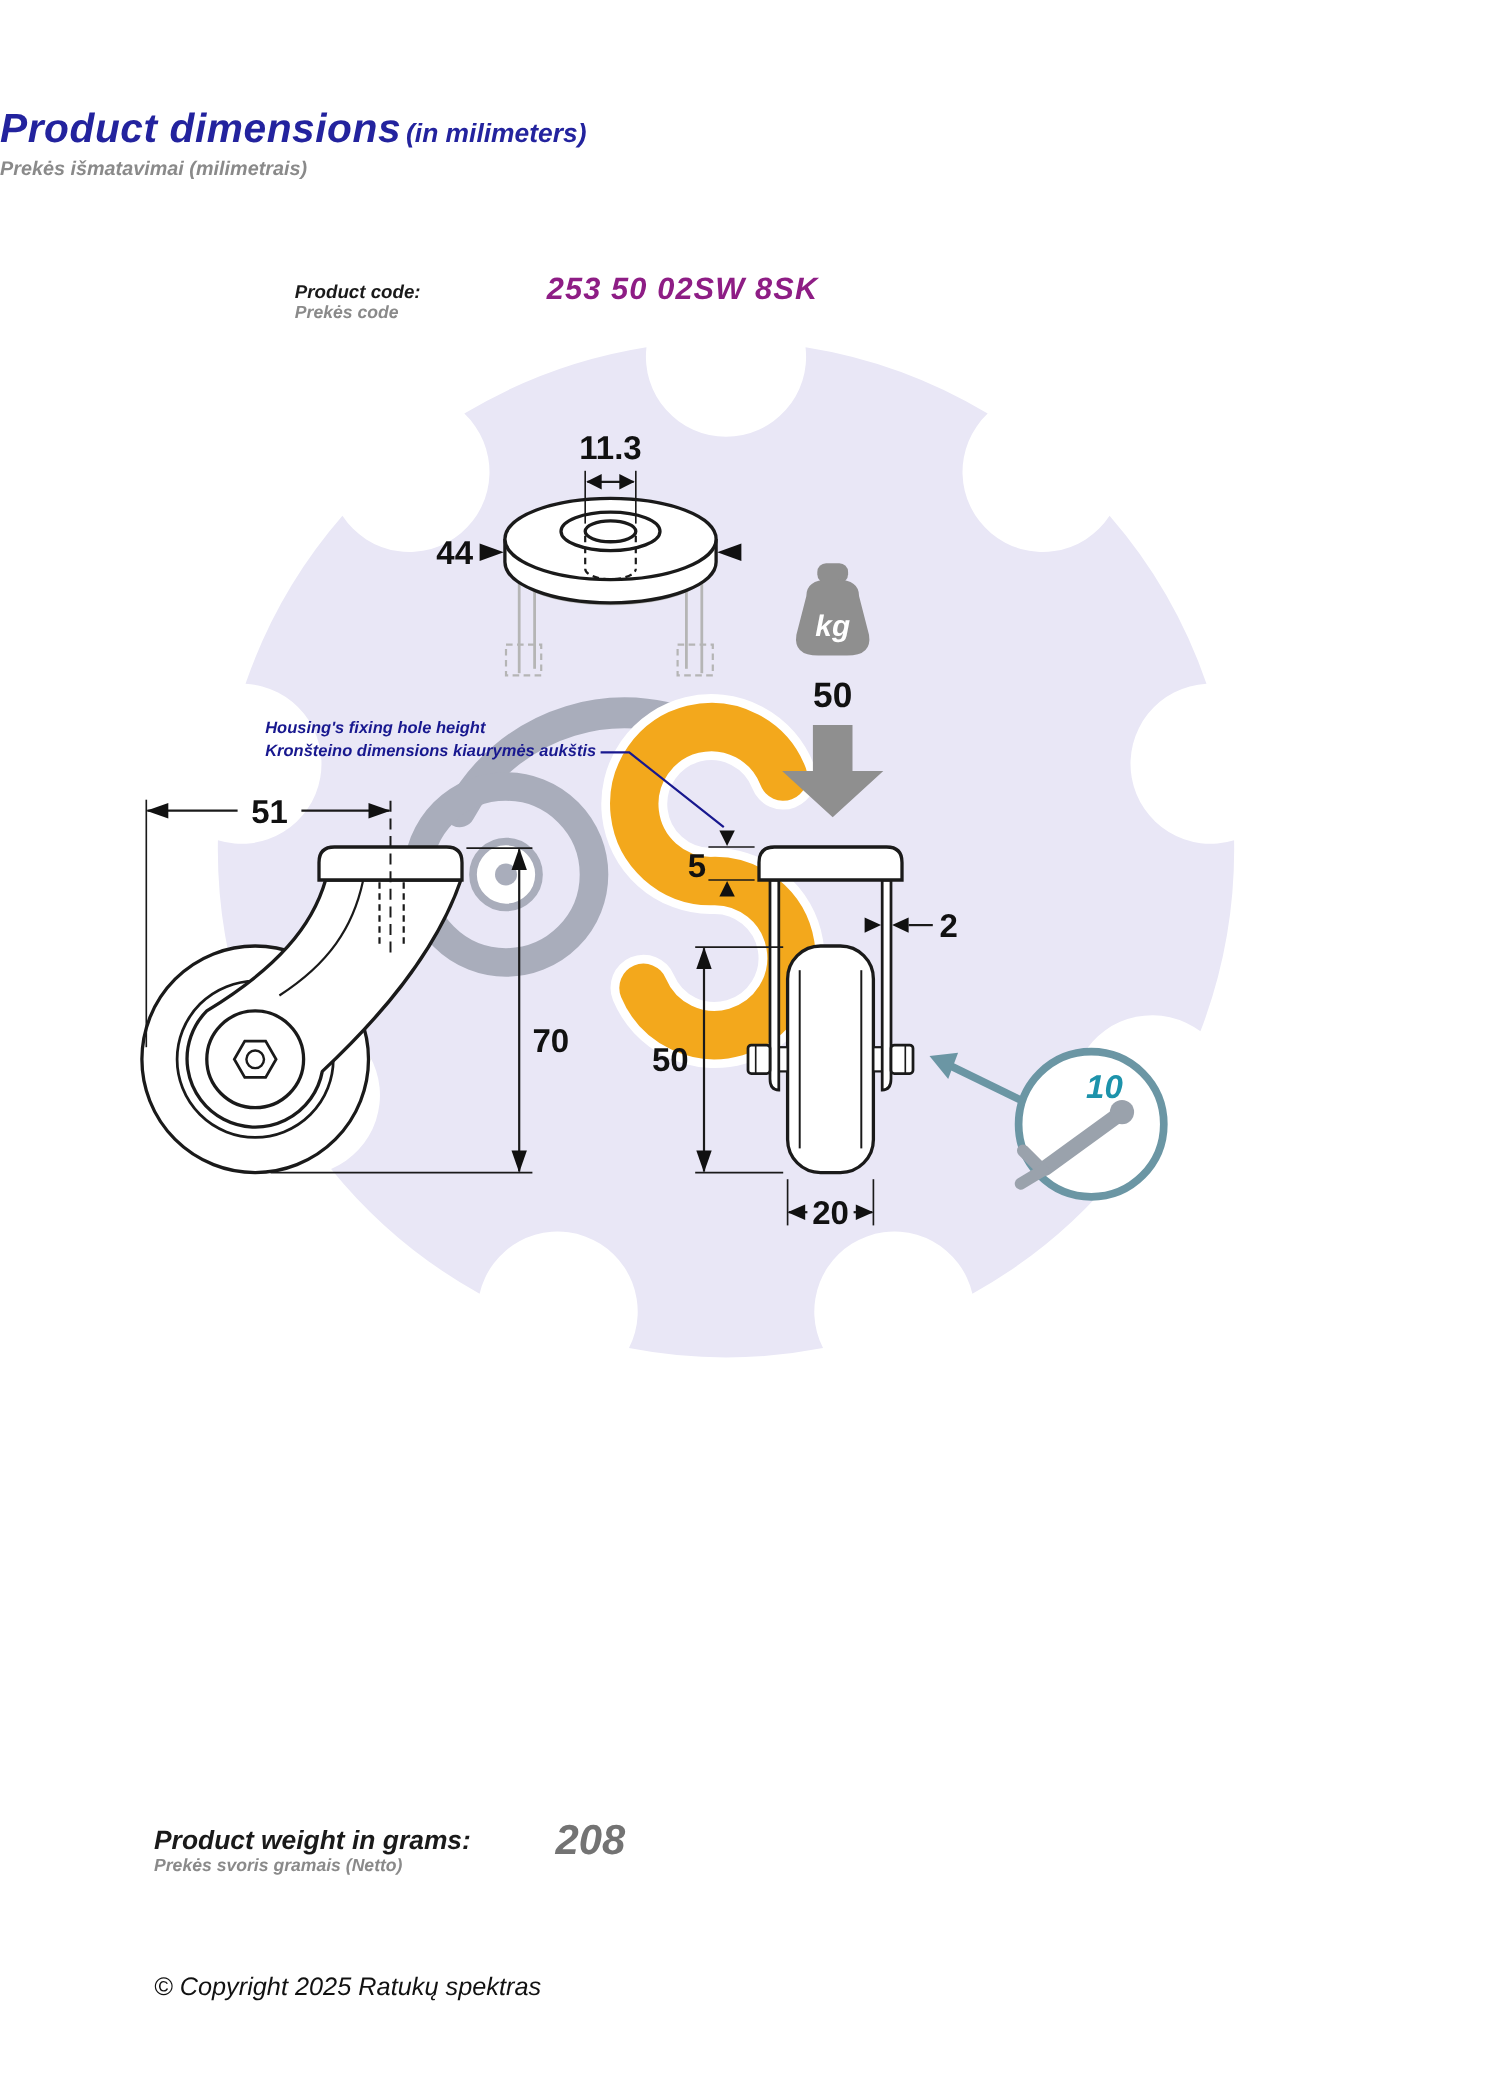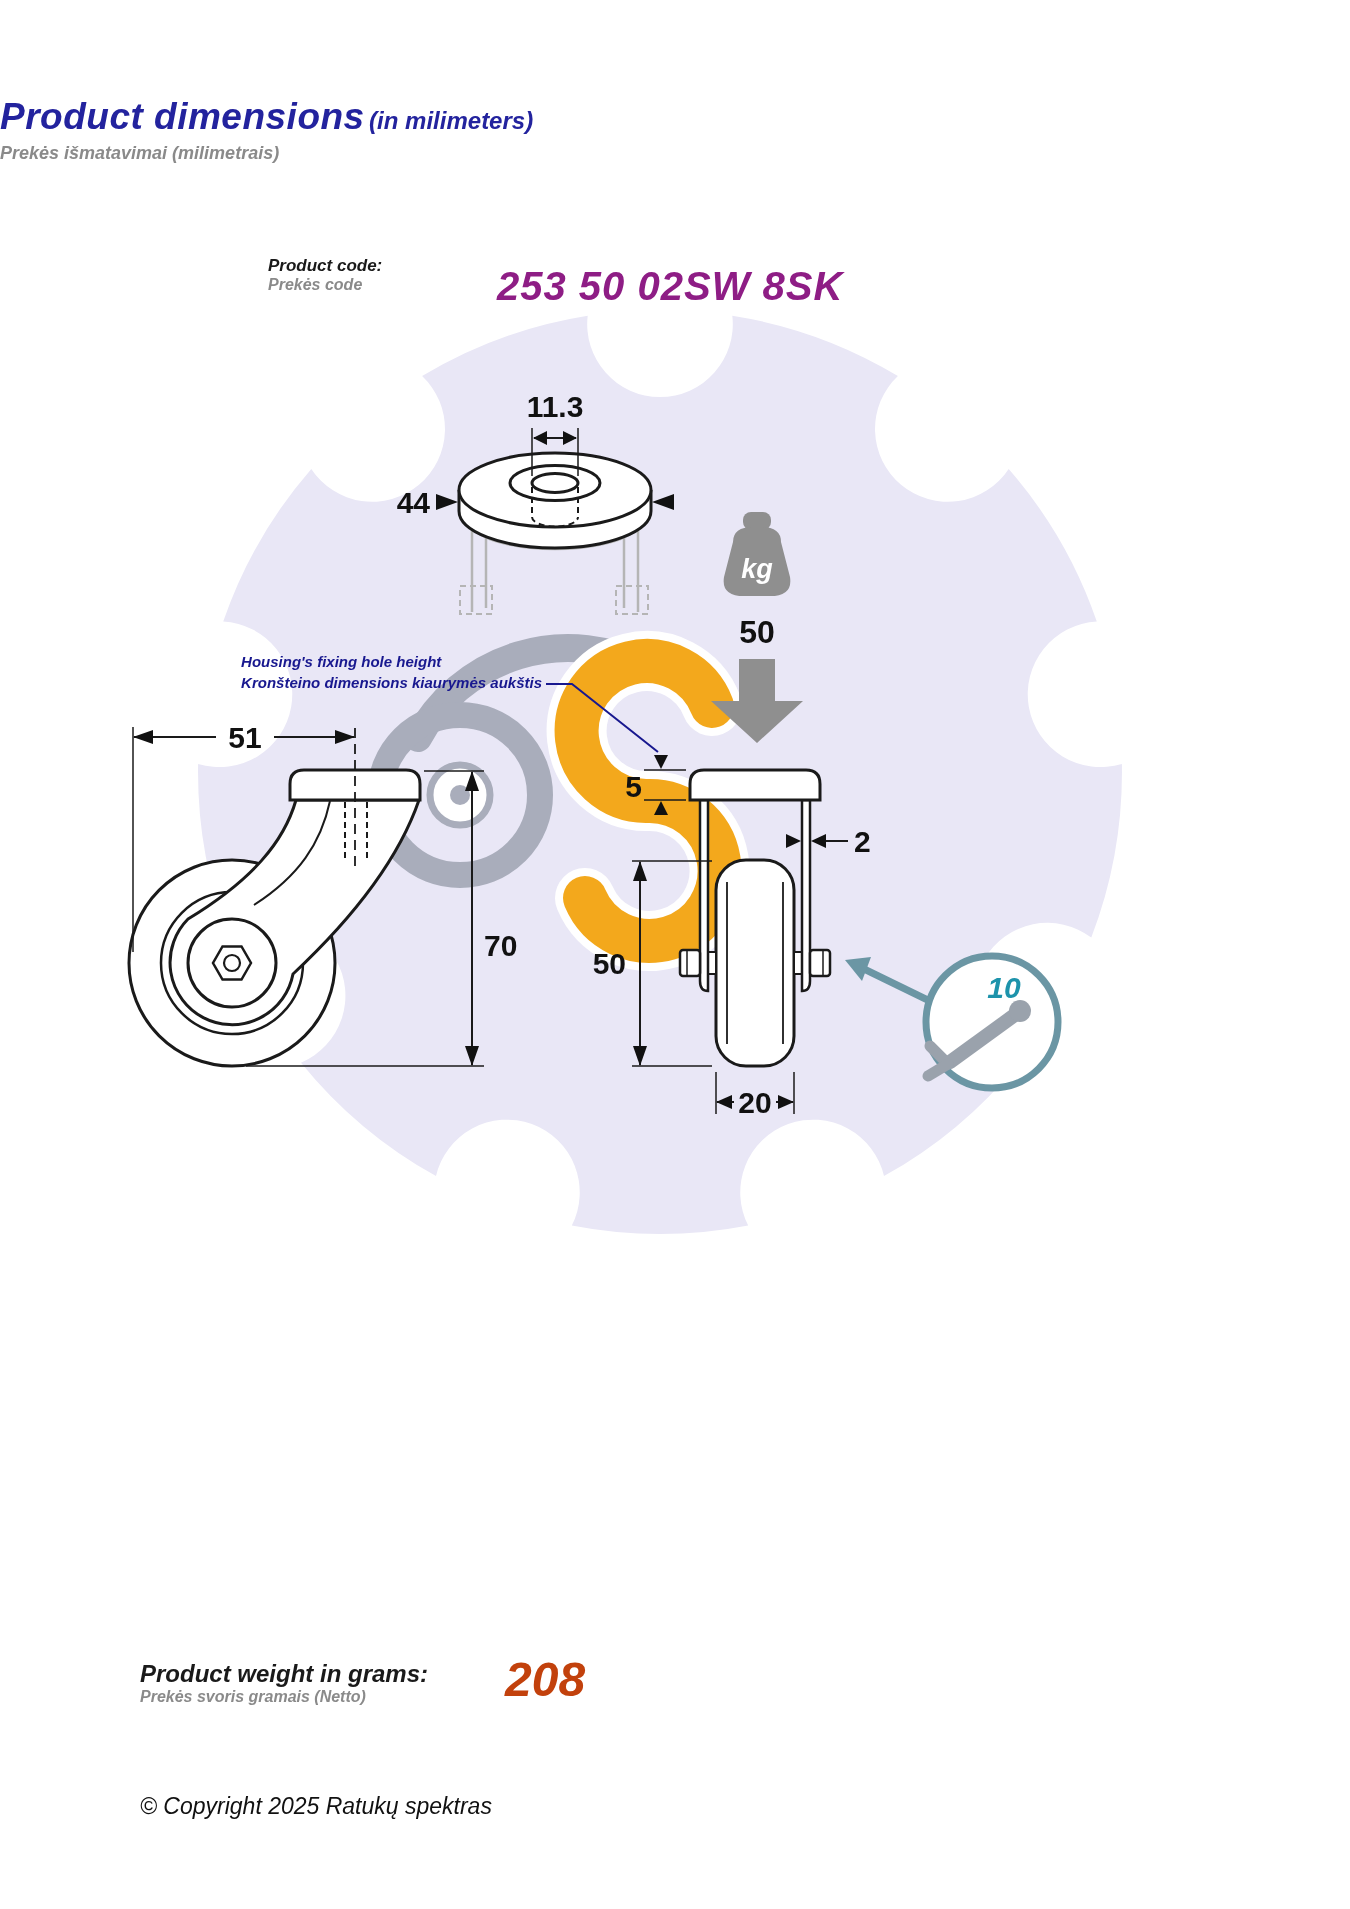--- a/index.html
+++ b/index.html
@@ -9,29 +9,29 @@
   svg.canvas{position:absolute;left:0;top:0;}
 
   .title-block{position:absolute;top:96px;left:0;width:1320px;text-align:left;color:#23239e;}
   .title{font-size:37px;font-weight:bold;font-style:italic;letter-spacing:.5px;}
   .title-suffix{font-size:24px;font-weight:bold;font-style:italic;}
   .subtitle{font-size:18px;color:#8a8a8a;font-weight:bold;font-style:italic;margin-top:5px;}
 
   .code-label{position:absolute;left:268px;top:256px;font-weight:bold;font-style:italic;line-height:1.15;}
   .code-label .en{font-size:17px;color:#1a1a1a;}
   .code-label .lt{font-size:16px;color:#8a8a8a;}
-  .code-value{position:absolute;left:497px;top:264px;font-size:40px;font-weight:bold;font-style:italic;color:#8e1d85;letter-spacing:1px;}
+  .code-value{position:absolute;left:497px;top:247px;font-size:28px;font-weight:bold;font-style:italic;color:#8e1d85;letter-spacing:1px;}
 
   .annotation{position:absolute;top:651px;right:808px;color:#18188f;
     font-weight:bold;font-style:italic;font-size:15px;line-height:1.4;white-space:nowrap;}
 
   .weight-label{position:absolute;left:140px;top:1660px;font-weight:bold;font-style:italic;line-height:1.15;}
   .weight-label .en{font-size:24px;color:#1a1a1a;}
   .weight-label .lt{font-size:16px;color:#8a8a8a;}
-  .weight-value{position:absolute;left:505px;top:1652px;font-size:48px;font-weight:bold;font-style:italic;color:#c2410c;}
+  .weight-value{position:absolute;left:505px;top:1652px;font-size:38px;font-weight:bold;font-style:italic;color:#737373;}
 
   .copyright{position:absolute;left:140px;top:1793px;font-size:23px;font-style:italic;color:#111;}
 
   text{font-family:"Liberation Sans",sans-serif;}
   .dim{font-size:30px;font-weight:bold;fill:#111;}
   .kg-label{font-size:27px;font-weight:bold;font-style:italic;fill:#ffffff;}
   .load-value{font-size:32px;font-weight:bold;fill:#111;}
   .wrench-num{font-size:30px;font-weight:bold;font-style:italic;fill:#1d93ab;}
 </style>
 </head>

